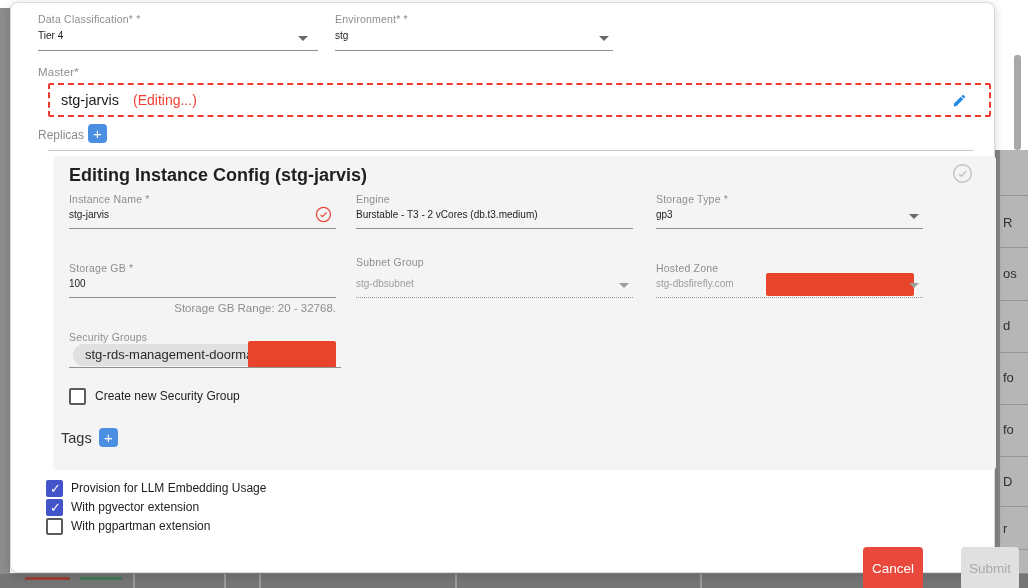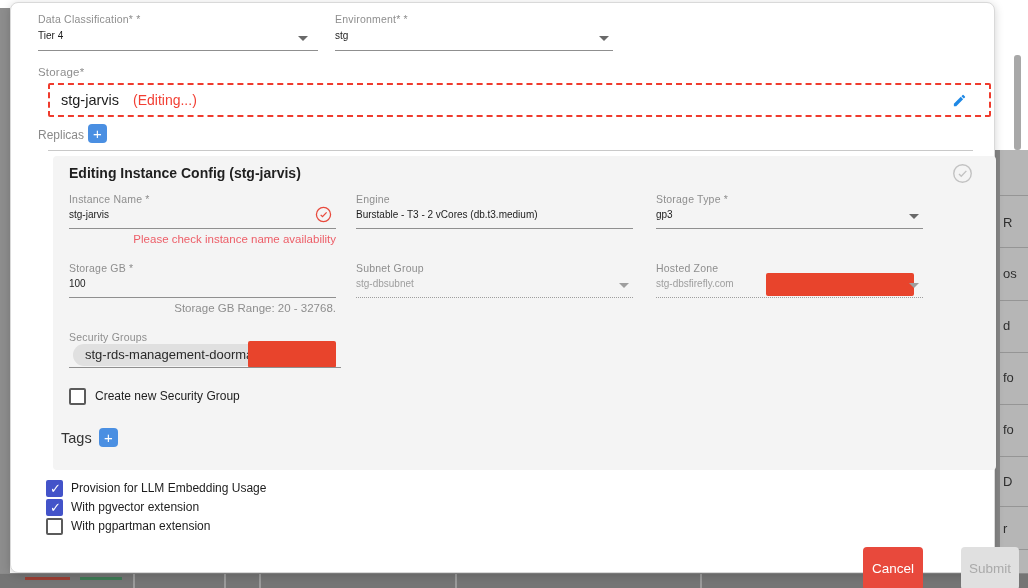--- a/index.html
+++ b/index.html
@@ -35,21 +35,21 @@
     border:2px dashed #ef3b2d; border-radius:2px; background:#fff; }
   .master-val { position:absolute; left:11px; top:7px; font-size:14.5px; color:#1d1d1d; }
   .master-status { position:absolute; left:83px; top:7px; font-size:14px; color:#f23f33; }
   .pencil { position:absolute; right:22px; top:8px; cursor:pointer; }
 
   .plus-btn { position:absolute; width:19px; height:19px; background:#4a8fe2; color:#fff;
     border:none; border-radius:4px; font-size:15px; line-height:17px; text-align:center; cursor:pointer; }
   .divider { position:absolute; left:37px; top:147px; width:925px; height:0; border-bottom:1px solid #c9c9c9; }
 
   .panel { position:absolute; left:42px; top:153px; width:943px; height:314px; background:#f4f4f4; border-radius:4px; }
-  .panel-title { position:absolute; left:16px; top:9px; font-size:14px; font-weight:bold; color:#1f1f1f; }
+  .panel-title { position:absolute; left:16px; top:9px; font-size:18px; font-weight:bold; color:#1f1f1f; }
   .check-circle { position:absolute; cursor:pointer; }
 
   .err-txt { position:absolute; font-size:11.5px; color:#ed5e68; text-align:right; }
   .helper { position:absolute; font-size:11.5px; color:#8e8e8e; text-align:right; }
 
   .redact { position:absolute; background:#e8442c; border-radius:2px; }
 
   .chip { position:absolute; height:22px; background:#e0e0e0; border-radius:11px;
     font-size:13px; color:#2a2a2a; line-height:22px; padding:0 12px; white-space:nowrap; }
 
@@ -109,21 +109,21 @@
     <span class="lbl" style="left:27px; top:10px">Data Classification* *</span>
     <span class="val" style="left:27px; top:27px">Tier 4</span>
     <div class="chev" style="left:287px; top:33px"></div>
     <div class="ul" style="left:27px; top:47px; width:280px"></div>
 
     <span class="lbl" style="left:324px; top:10px">Environment* *</span>
     <span class="val" style="left:324px; top:27px">stg</span>
     <div class="chev" style="left:588px; top:33px"></div>
     <div class="ul" style="left:324px; top:47px; width:278px"></div>
 
-    <span class="lbl" style="left:27px; top:63px; font-size:11.5px">Storage*</span>
+    <span class="lbl" style="left:27px; top:63px; font-size:11.5px">Master*</span>
     <div class="master-box">
       <span class="master-val">stg-jarvis</span>
       <span class="master-status">(Editing...)</span>
       <span class="pencil">
         <svg viewBox="0 0 24 24" width="15" height="15" fill="#1e88e5">
             <path d="M3 17.25V21h3.75L17.8 9.94l-3.75-3.75L3 17.25zM20.7 7.04a1 1 0 0 0 0-1.41l-2.34-2.34a1 1 0 0 0-1.41 0l-1.83 1.83 3.75 3.75 1.83-1.83z"></path>
           </svg>
       </span>
     </div>
 
@@ -142,37 +142,36 @@
 
       <span class="lbl" style="left:16px; top:37px">Instance Name *</span>
       <span class="val" style="left:16px; top:53px">stg-jarvis</span>
       <span class="check-circle" style="left:262px; top:50px">
         <svg viewBox="0 0 24 24" width="17" height="17">
             <circle cx="12" cy="12" r="10" fill="none" stroke="#e8493c" stroke-width="1.8"></circle>
             <path d="M8 12.5l2.6 2.6L16.4 9" fill="none" stroke="#e8493c" stroke-width="1.8"></path>
           </svg>
       </span>
       <div class="ul" style="left:16px; top:72px; width:267px"></div>
-      <span class="err-txt" style="left:16px; top:77px; width:267px">Please check instance name availability</span>
 
       <span class="lbl" style="left:303px; top:37px">Engine</span>
       <span class="val" style="left:303px; top:53px">Burstable - T3 - 2 vCores (db.t3.medium)</span>
       <div class="ul" style="left:303px; top:72px; width:277px"></div>
 
       <span class="lbl" style="left:603px; top:37px">Storage Type *</span>
       <span class="val" style="left:603px; top:53px">gp3</span>
       <div class="chev" style="left:856px; top:58px"></div>
       <div class="ul" style="left:603px; top:72px; width:267px"></div>
 
       <span class="lbl" style="left:16px; top:106px">Storage GB *</span>
       <span class="val" style="left:16px; top:122px">100</span>
       <div class="ul" style="left:16px; top:141px; width:267px"></div>
       <span class="helper" style="left:16px; top:146px; width:267px">Storage GB Range: 20 - 32768.</span>
 
-      <span class="lbl" style="left:303px; top:106px">Subnet Group</span>
+      <span class="lbl" style="left:303px; top:100px">Subnet Group</span>
       <span class="val dis" style="left:303px; top:122px">stg-dbsubnet</span>
       <div class="chev" style="left:566px; top:127px; border-top-color:#9e9e9e"></div>
       <div class="ul dot" style="left:303px; top:141px; width:277px"></div>
 
       <span class="lbl" style="left:603px; top:106px">Hosted Zone</span>
       <span class="val dis" style="left:603px; top:122px">stg-dbsfirefly.com</span>
       <div class="redact" style="left:713px; top:117px; width:148px; height:23px"></div>
       <div class="chev" style="left:856px; top:127px; border-top-color:#9e9e9e"></div>
       <div class="ul dot" style="left:603px; top:141px; width:267px"></div>
 

